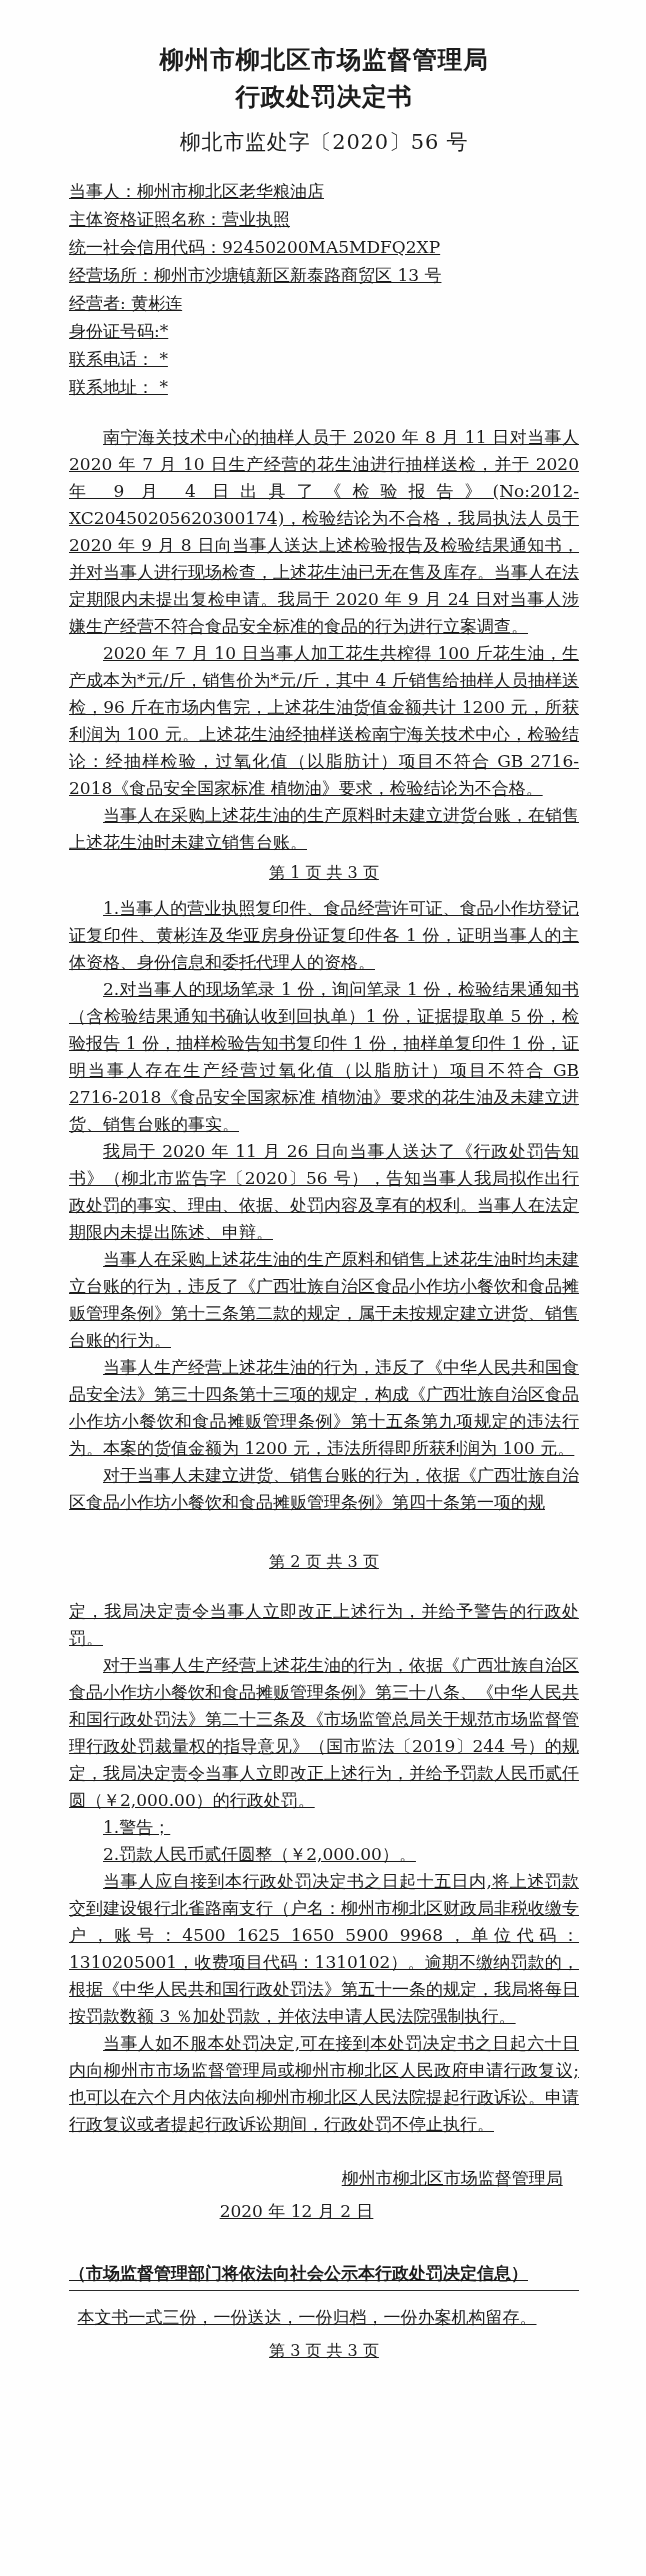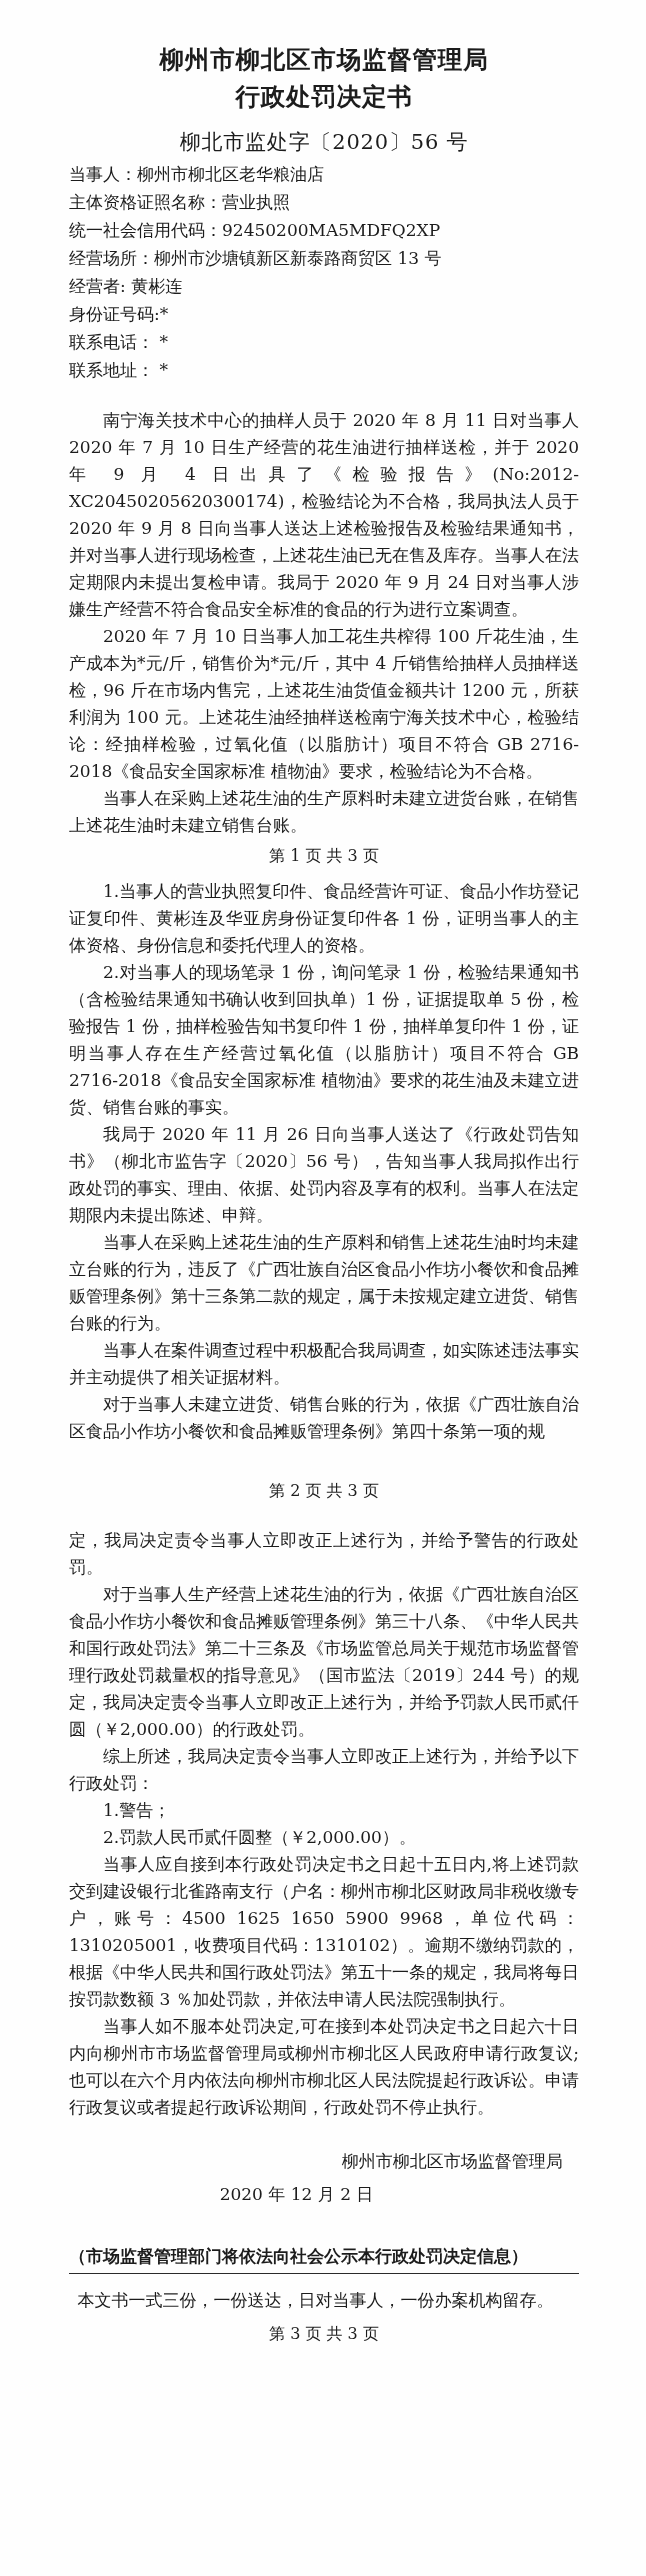--- a/index.html
+++ b/index.html
@@ -20,21 +20,21 @@
     line-height: 37px;
     letter-spacing: 0.8px;
     margin: 0;
   }
   .case-number {
     font-size: 21px;
     line-height: 28px;
     margin: 13px 0 0 0;
     letter-spacing: 0.8px;
   }
-  .doc-body { margin-top: 4px; }
+  .doc-body { margin-top: 21px; text-decoration: underline; }
   .blk { margin: 0; font-size: 17px; }
   .kv {
     line-height: 28px;
     text-align: left;
     text-indent: 0;
   }
   .p {
     line-height: 27px;
     text-align: justify;
     text-indent: 2em;
@@ -97,29 +97,28 @@
     <p class="blk kv">联系电话： *</p>
     <p class="blk kv">联系地址： *</p>
     <p class="blk p gap-before">南宁海关技术中心的抽样人员于 2020 年 8 月 11 日对当事人 2020 年 7 月 10 日生产经营的花生油进行抽样送检，并于 2020 年 9 月 4 日出具了《检验报告》(No:2012-XC20450205620300174)，检验结论为不合格，我局执法人员于 2020 年 9 月 8 日向当事人送达上述检验报告及检验结果通知书，并对当事人进行现场检查，上述花生油已无在售及库存。当事人在法定期限内未提出复检申请。我局于 2020 年 9 月 24 日对当事人涉嫌生产经营不符合食品安全标准的食品的行为进行立案调查。</p>
     <p class="blk p">2020 年 7 月 10 日当事人加工花生共榨得 100 斤花生油，生产成本为*元/斤，销售价为*元/斤，其中 4 斤销售给抽样人员抽样送检，96 斤在市场内售完，上述花生油货值金额共计 1200 元，所获利润为 100 元。上述花生油经抽样送检南宁海关技术中心，检验结论：经抽样检验，过氧化值（以脂肪计）项目不符合 GB 2716-2018《食品安全国家标准 植物油》要求，检验结论为不合格。</p>
     <p class="blk p">当事人在采购上述花生油的生产原料时未建立进货台账，在销售上述花生油时未建立销售台账。</p>
     <p class="blk pagefooter">第 1 页 共 3 页</p>
     <p class="blk p">1.当事人的营业执照复印件、食品经营许可证、食品小作坊登记证复印件、黄彬连及华亚房身份证复印件各 1 份，证明当事人的主体资格、身份信息和委托代理人的资格。</p>
     <p class="blk p">2.对当事人的现场笔录 1 份，询问笔录 1 份，检验结果通知书（含检验结果通知书确认收到回执单）1 份，证据提取单 5 份，检验报告 1 份，抽样检验告知书复印件 1 份，抽样单复印件 1 份，证明当事人存在生产经营过氧化值（以脂肪计）项目不符合 GB 2716-2018《食品安全国家标准 植物油》要求的花生油及未建立进货、销售台账的事实。</p>
     <p class="blk p">我局于 2020 年 11 月 26 日向当事人送达了《行政处罚告知书》（柳北市监告字〔2020〕56 号），告知当事人我局拟作出行政处罚的事实、理由、依据、处罚内容及享有的权利。当事人在法定期限内未提出陈述、申辩。</p>
     <p class="blk p">当事人在采购上述花生油的生产原料和销售上述花生油时均未建立台账的行为，违反了《广西壮族自治区食品小作坊小餐饮和食品摊贩管理条例》第十三条第二款的规定，属于未按规定建立进货、销售台账的行为。</p>
-    <p class="blk p">当事人在案件调查过程中积极配合我局调查，如实陈述违法事实并主动提供了相关证据材料。</p>
+    <p class="blk p">当事人生产经营上述花生油的行为，违反了《中华人民共和国食品安全法》第三十四条第十三项的规定，构成《广西壮族自治区食品小作坊小餐饮和食品摊贩管理条例》第十五条第九项规定的违法行为。本案的货值金额为 1200 元，违法所得即所获利润为 100 元。</p>
     <p class="blk p">对于当事人未建立进货、销售台账的行为，依据《广西壮族自治区食品小作坊小餐饮和食品摊贩管理条例》第四十条第一项的规</p>
     <p class="blk pagefooter pagebreak">第 2 页 共 3 页</p>
     <p class="blk p cont gap-before">定，我局决定责令当事人立即改正上述行为，并给予警告的行政处罚。</p>
     <p class="blk p">对于当事人生产经营上述花生油的行为，依据《广西壮族自治区食品小作坊小餐饮和食品摊贩管理条例》第三十八条、《中华人民共和国行政处罚法》第二十三条及《市场监管总局关于规范市场监督管理行政处罚裁量权的指导意见》（国市监法〔2019〕244 号）的规定，我局决定责令当事人立即改正上述行为，并给予罚款人民币贰仟圆（￥2,000.00）的行政处罚。</p>
-    <p class="blk p">综上所述，我局决定责令当事人立即改正上述行为，并给予以下行政处罚：</p>
     <p class="blk p">1.警告；</p>
     <p class="blk p">2.罚款人民币贰仟圆整（￥2,000.00）。</p>
     <p class="blk p">当事人应自接到本行政处罚决定书之日起十五日内,将上述罚款交到建设银行北雀路南支行（户名：柳州市柳北区财政局非税收缴专户，账号：4500 1625 1650 5900 9968，单位代码：1310205001，收费项目代码：1310102）。逾期不缴纳罚款的，根据《中华人民共和国行政处罚法》第五十一条的规定，我局将每日按罚款数额 3 ％加处罚款，并依法申请人民法院强制执行。</p>
     <p class="blk p">当事人如不服本处罚决定,可在接到本处罚决定书之日起六十日内向柳州市市场监督管理局或柳州市柳北区人民政府申请行政复议;也可以在六个月内依法向柳州市柳北区人民法院提起行政诉讼。申请行政复议或者提起行政诉讼期间，行政处罚不停止执行。</p>
     <p class="blk sig-name">柳州市柳北区市场监督管理局</p>
     <p class="blk sig-date">2020 年 12 月 2 日</p>
     <p class="blk note">（市场监督管理部门将依法向社会公示本行政处罚决定信息）</p>
-    <p class="blk dist">本文书一式三份，一份送达，日对当事人，一份办案机构留存。</p>
+    <p class="blk dist">本文书一式三份，一份送达，一份归档，一份办案机构留存。</p>
     <p class="blk pagefooter lastfooter">第 3 页 共 3 页</p>
   </main>
 
 
 </body></html>

